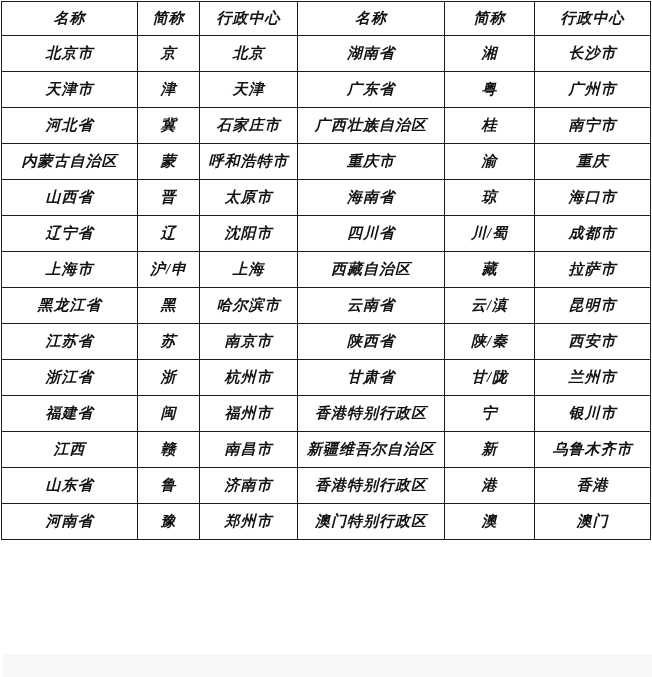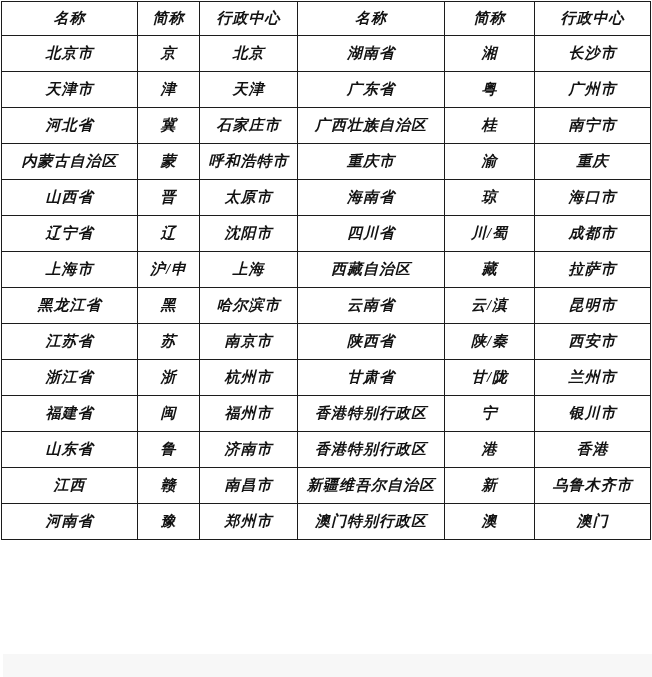--- a/index.html
+++ b/index.html
@@ -167,36 +167,36 @@
         </tr>
         <tr>
           <td>福建省</td>
           <td>闽</td>
           <td>福州市</td>
           <td>香港特别行政区</td>
           <td>宁</td>
           <td>银川市</td>
         </tr>
         <tr>
+          <td>江西</td>
+          <td>赣</td>
+          <td>南昌市</td>
+          <td>新疆维吾尔自治区</td>
+          <td>新</td>
+          <td>乌鲁木齐市</td>
+        </tr>
+        <tr>
           <td>山东省</td>
           <td>鲁</td>
           <td>济南市</td>
           <td>香港特别行政区</td>
           <td>港</td>
           <td>香港</td>
         </tr>
         <tr>
-          <td>江西</td>
-          <td>赣</td>
-          <td>南昌市</td>
-          <td>新疆维吾尔自治区</td>
-          <td>新</td>
-          <td>乌鲁木齐市</td>
-        </tr>
-        <tr>
           <td>河南省</td>
           <td>豫</td>
           <td>郑州市</td>
           <td>澳门特别行政区</td>
           <td>澳</td>
           <td>澳门</td>
         </tr>
       </tbody>
   </table>
 

